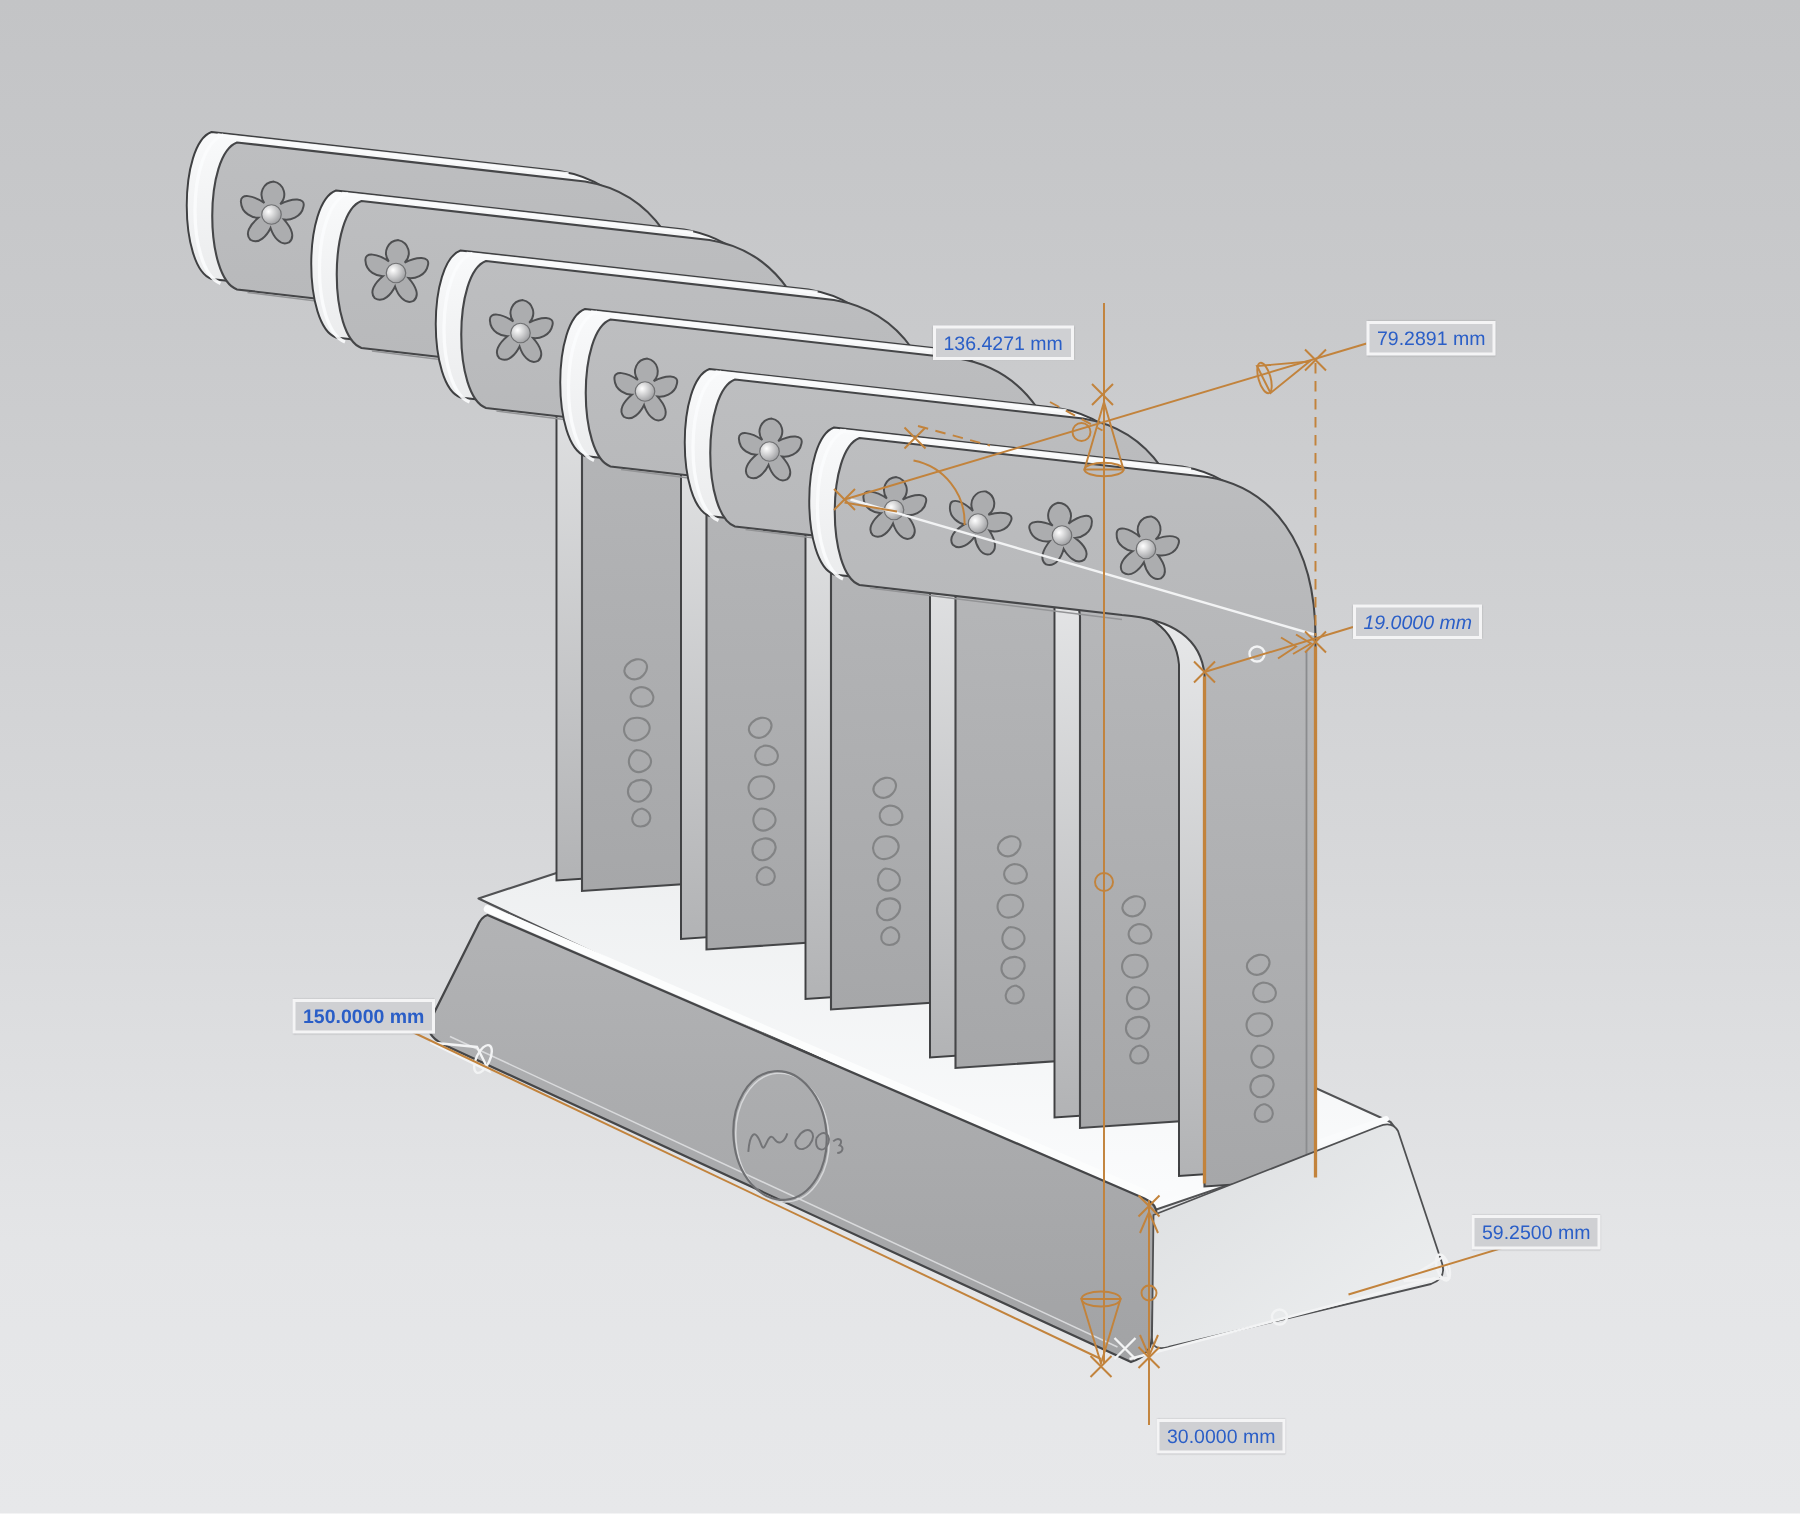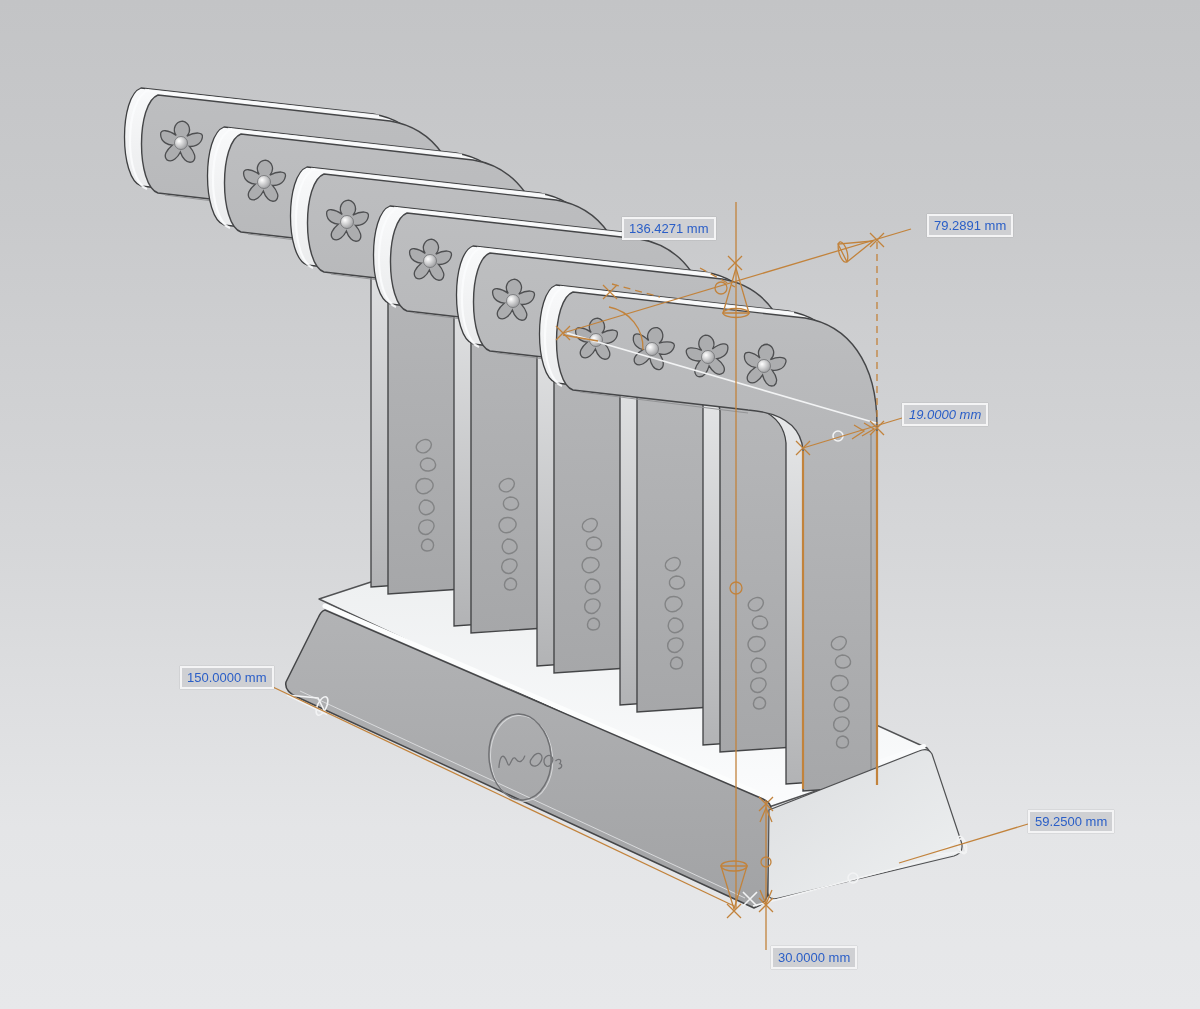--- a/index.html
+++ b/index.html
@@ -183,21 +183,21 @@
       <use href="#xm" transform="translate(766,905)"></use>
       <path d="M 760,822 L 766,808 L 772,822"></path>
       <path d="M 760,890 L 766,904 L 772,890"></path>
       <circle cx="766" cy="862" r="5"></circle>
     </g>
   </g>
 </svg>
 
 <div class="dim-label" style="left:622px;top:203px;margin-top:14px;">136.4271 mm</div>
 
-<div class="dim-label" style="left:911px;top:214px;margin-left:16px;">79.2891 mm</div>
+<div class="dim-label" style="left:911px;top:214px;">79.2891 mm</div>
 
 <div class="dim-label" style="left:902px;top:403px;font-style:italic;">19.0000 mm</div>
 
-<div class="dim-label" style="left:180px;top:666px;">150.0000 mm</div>
-
-<div class="dim-label" style="left:1028px;top:810px;">59.2500 mm</div>
+<div class="dim-label" style="left:195px;top:666px;font-weight:bold;">150.0000 mm</div>
+
+<div class="dim-label" style="left:981px;top:810px;">59.2500 mm</div>
 
 <div class="dim-label" style="left:771px;top:946px;">30.0000 mm</div>
 
 </body></html>

